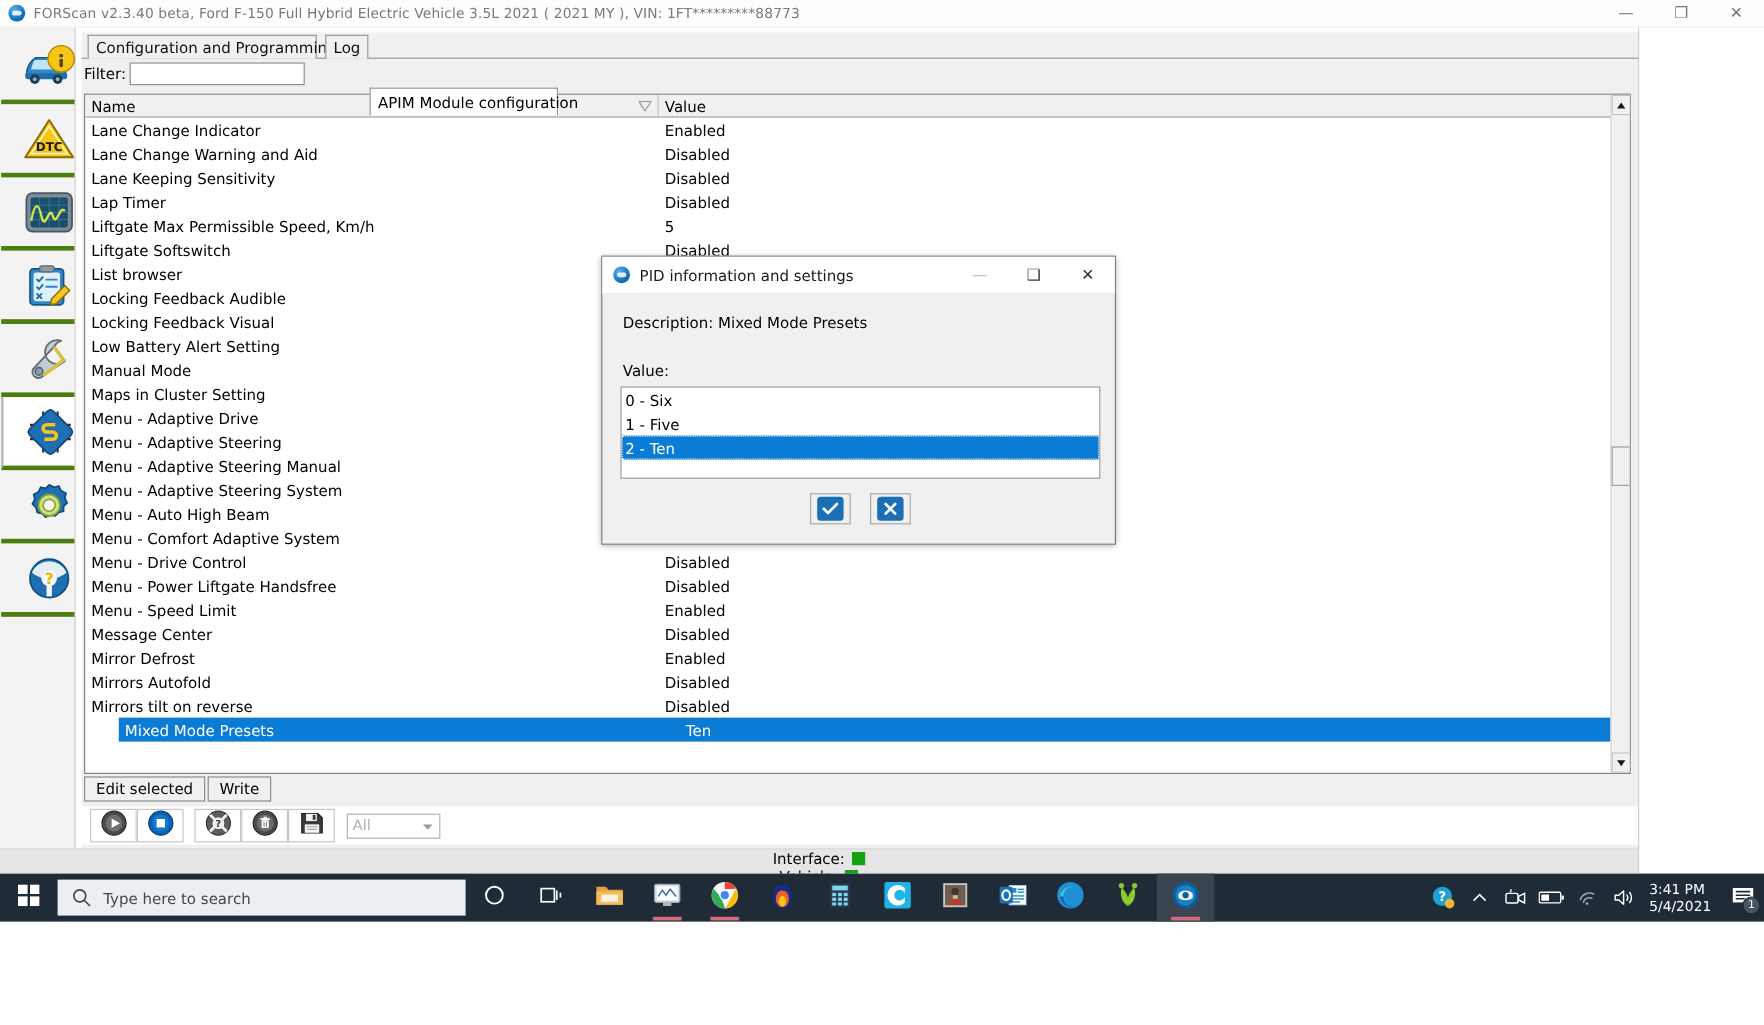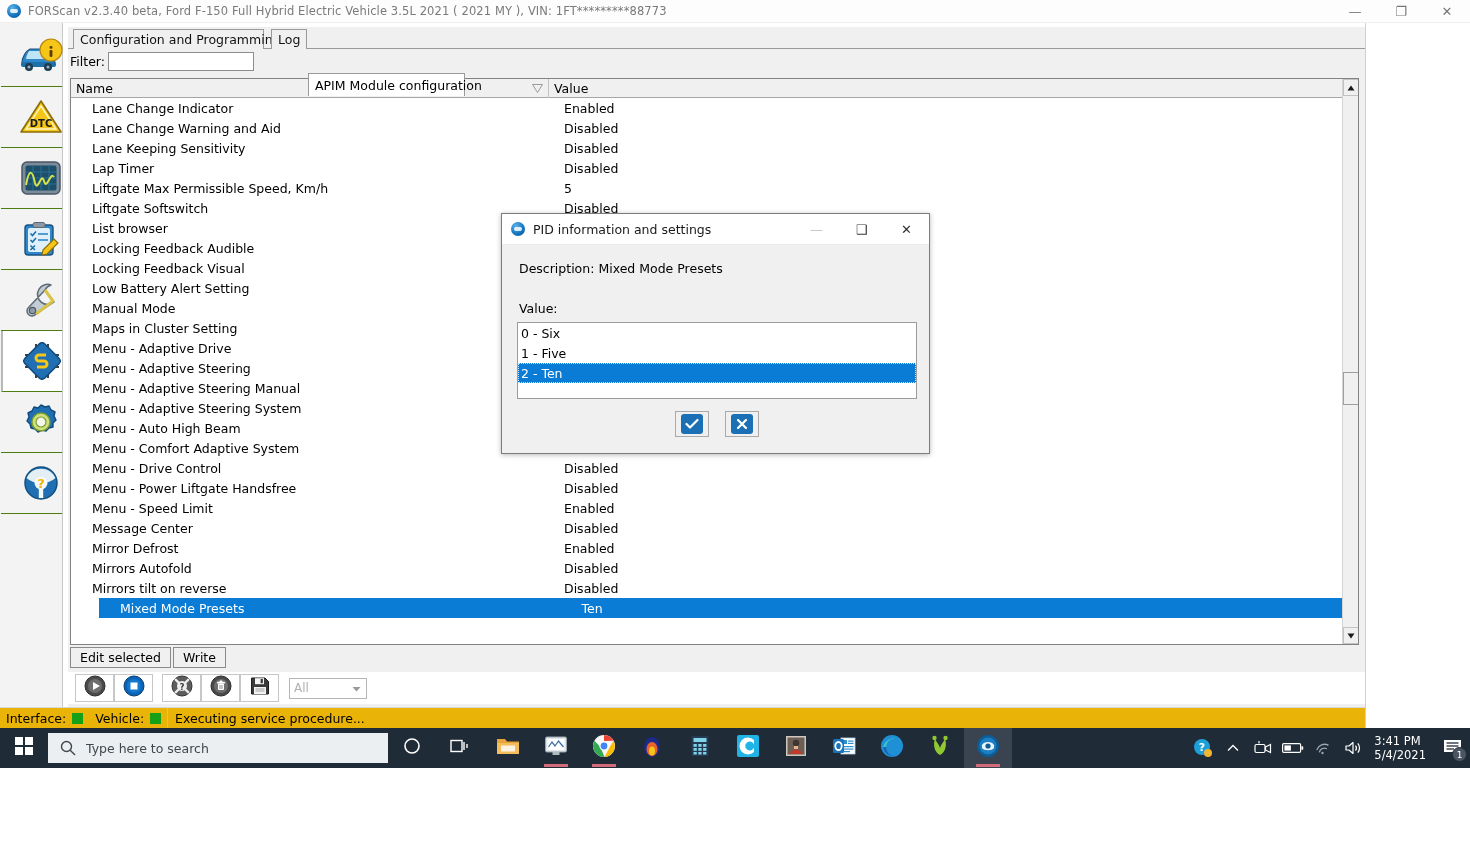--- a/index.html
+++ b/index.html
@@ -41,21 +41,21 @@
 
   
   #sidebar {
     position: absolute; left: 0; top: 23px; width: 63px; height: 700px;
     background: #f3f3f3; border-right: 1px solid #c8c8c8;
     padding-top: 3px;
   }
   .side-btn {
     width: 61px; height: 61px; margin: 0 auto 0 auto;
     display: flex; align-items: center; justify-content: center;
-    border-bottom: 1px solid #4d7c0f;
+    border-bottom: 4px solid #4d7c0f;
     background: #f3f3f3;
     padding-left: 20px;
   }
   .side-btn.active { background: #ffffff; border-left: 2px solid #b9b9b9; }
   .side-btn svg { display: block; }
 
   
   #main {
     position: absolute; left: 68px; top: 27px; width: 1297px; height: 680px;
     background: #f0f0f0;
@@ -111,21 +111,21 @@
     border-right: 5px solid transparent; border-top: 8px solid transparent;
   }
   .sort-tri svg { position: absolute; left: -5px; top: -8px; }
 
   #grid-body {
     position: absolute; left: 0; top: 19px; width: 1274px; height: 546px;
     overflow: hidden;
   }
   .row {
     height: 20px; display: flex; align-items: center;
-    font-size: 12.5px; color: #000; white-space: nowrap; padding-left: 16px;
+    font-size: 12.5px; color: #000; white-space: nowrap;
   }
   .row.sel { background: #0a7cd5; color: #fff; margin-left: 28px; }
   .c-name { width: 478px; padding-left: 5px; overflow: hidden; }
   .c-val  { width: 796px; padding-left: 5px; overflow: hidden; }
 
   
   #vscroll {
     position: absolute; right: 0; top: 0; width: 16px; height: 565px;
     background: #f0f0f0; border-left: 1px solid #d4d4d4;
   }
@@ -174,22 +174,22 @@
     font-size: 12px; color: #b0b0b0; padding-left: 4px; position: relative;
   }
   #tb-combo .cb-arrow {
     position: absolute; right: 2px; top: 3px; width: 15px; height: 14px;
     display: flex; align-items: center; justify-content: center;
   }
 
   
   #statusbar {
     position: absolute; left: 0; top: 707px; width: 1365px; height: 21px;
-    background: #eab308; border-top: 1px solid #d8d8d8;
-    display: flex; align-items: center; font-size: 12.5px; color: #000;
+    background: #e5e5e5; border-top: 1px solid #d8d8d8;
+    display: flex; align-items: center; font-size: 12.5px; color: #000; flex-direction: column;
   }
   .sb-seg { display: flex; align-items: center; padding: 0 6px; height: 21px; }
   .led { width: 11px; height: 11px; background: #15a015; margin-left: 6px; }
   #sb-msg { border-left: 1px solid #c0c0c0; padding-left: 7px; text-align: center; }
 
   
   #rightframe {
     position: absolute; left: 1365px; top: 23px; width: 1px; height: 705px;
     background: #d0d0d0;
   }

